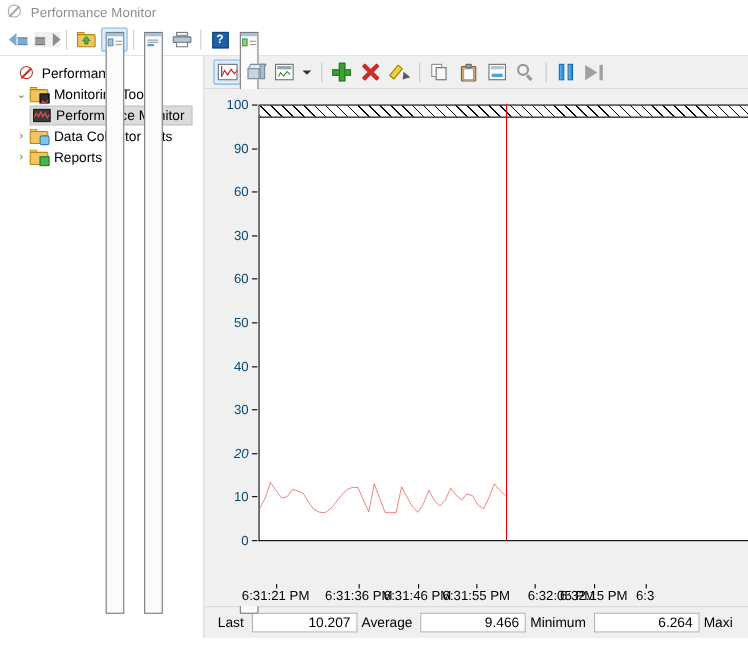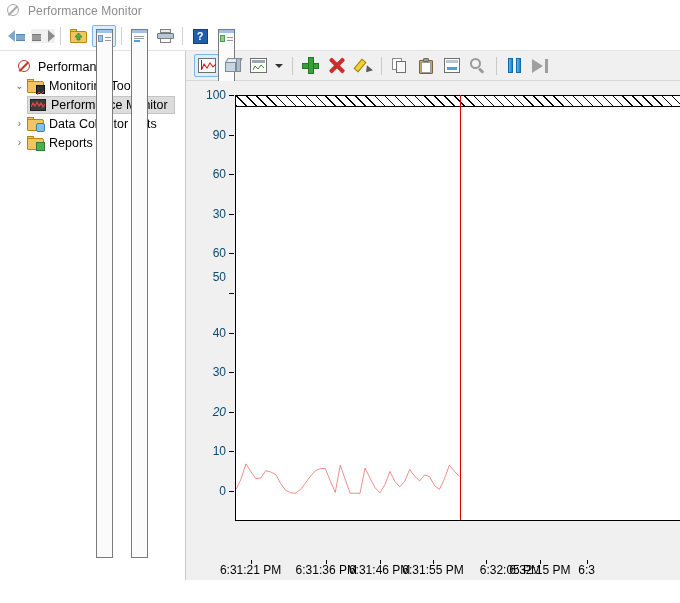--- a/index.html
+++ b/index.html
@@ -397,21 +397,21 @@
             <div class="ylab" style="top: 410px;">0</div>
             <div class="ytick" style="top: 410px;"></div>
             <div class="ylab" style="top: 370.4px;">10</div>
             <div class="ytick" style="top: 370px;"></div>
             <div class="ylab" style="top: 330.8px; font-style: italic;">20</div>
             <div class="ytick" style="top: 331px;"></div>
             <div class="ylab" style="top: 291.2px;">30</div>
             <div class="ytick" style="top: 291px;"></div>
             <div class="ylab" style="top: 251.6px;">40</div>
             <div class="ytick" style="top: 252px;"></div>
-            <div class="ylab" style="top: 196px;">50</div>
+            <div class="ylab" style="top: 212px;">50</div>
             <div class="ytick" style="top: 212px;"></div>
             <div class="ylab" style="top: 172.4px;">60</div>
             <div class="ytick" style="top: 172px;"></div>
             <div class="ylab" style="top: 132.8px;">30</div>
             <div class="ytick" style="top: 133px;"></div>
             <div class="ylab" style="top: 93.2px;">60</div>
             <div class="ytick" style="top: 93px;"></div>
             <div class="ylab" style="top: 53.6px;">90</div>
             <div class="ytick" style="top: 54px;"></div>
             <div class="ylab" style="top: 14px;">100</div>
@@ -435,16 +435,25 @@
             <div class="xtick" style="left: 247px; top: 0px;"></div>
             <div class="xlab" style="left: 300.425px; top: 3px; padding-left: 48px;">6:32:05 PM</div>
             <div class="xtick" style="left: 300px; top: 0px;"></div>
             <div class="xlab" style="left: 353.825px; top: 3px;">6:32:15 PM</div>
             <div class="xtick" style="left: 354px; top: 0px;"></div>
             <div class="xlab" style="left: 400.55px; top: 3px;">6:3</div>
             <div class="xtick" style="left: 401px; top: 0px;"></div>
           </div>
       </div>
 
+      <div class="statusbar">
+        <span class="st-label">Last</span>
+        <span class="st-field">10.207</span>
+        <span class="st-label">Average</span>
+        <span class="st-field">9.466</span>
+        <span class="st-label">Minimum</span>
+        <span class="st-field">6.264</span>
+        <span class="st-label">Maxi</span>
+      </div>
 
     </div>
   </div>
 </div>
 
 </body></html>

